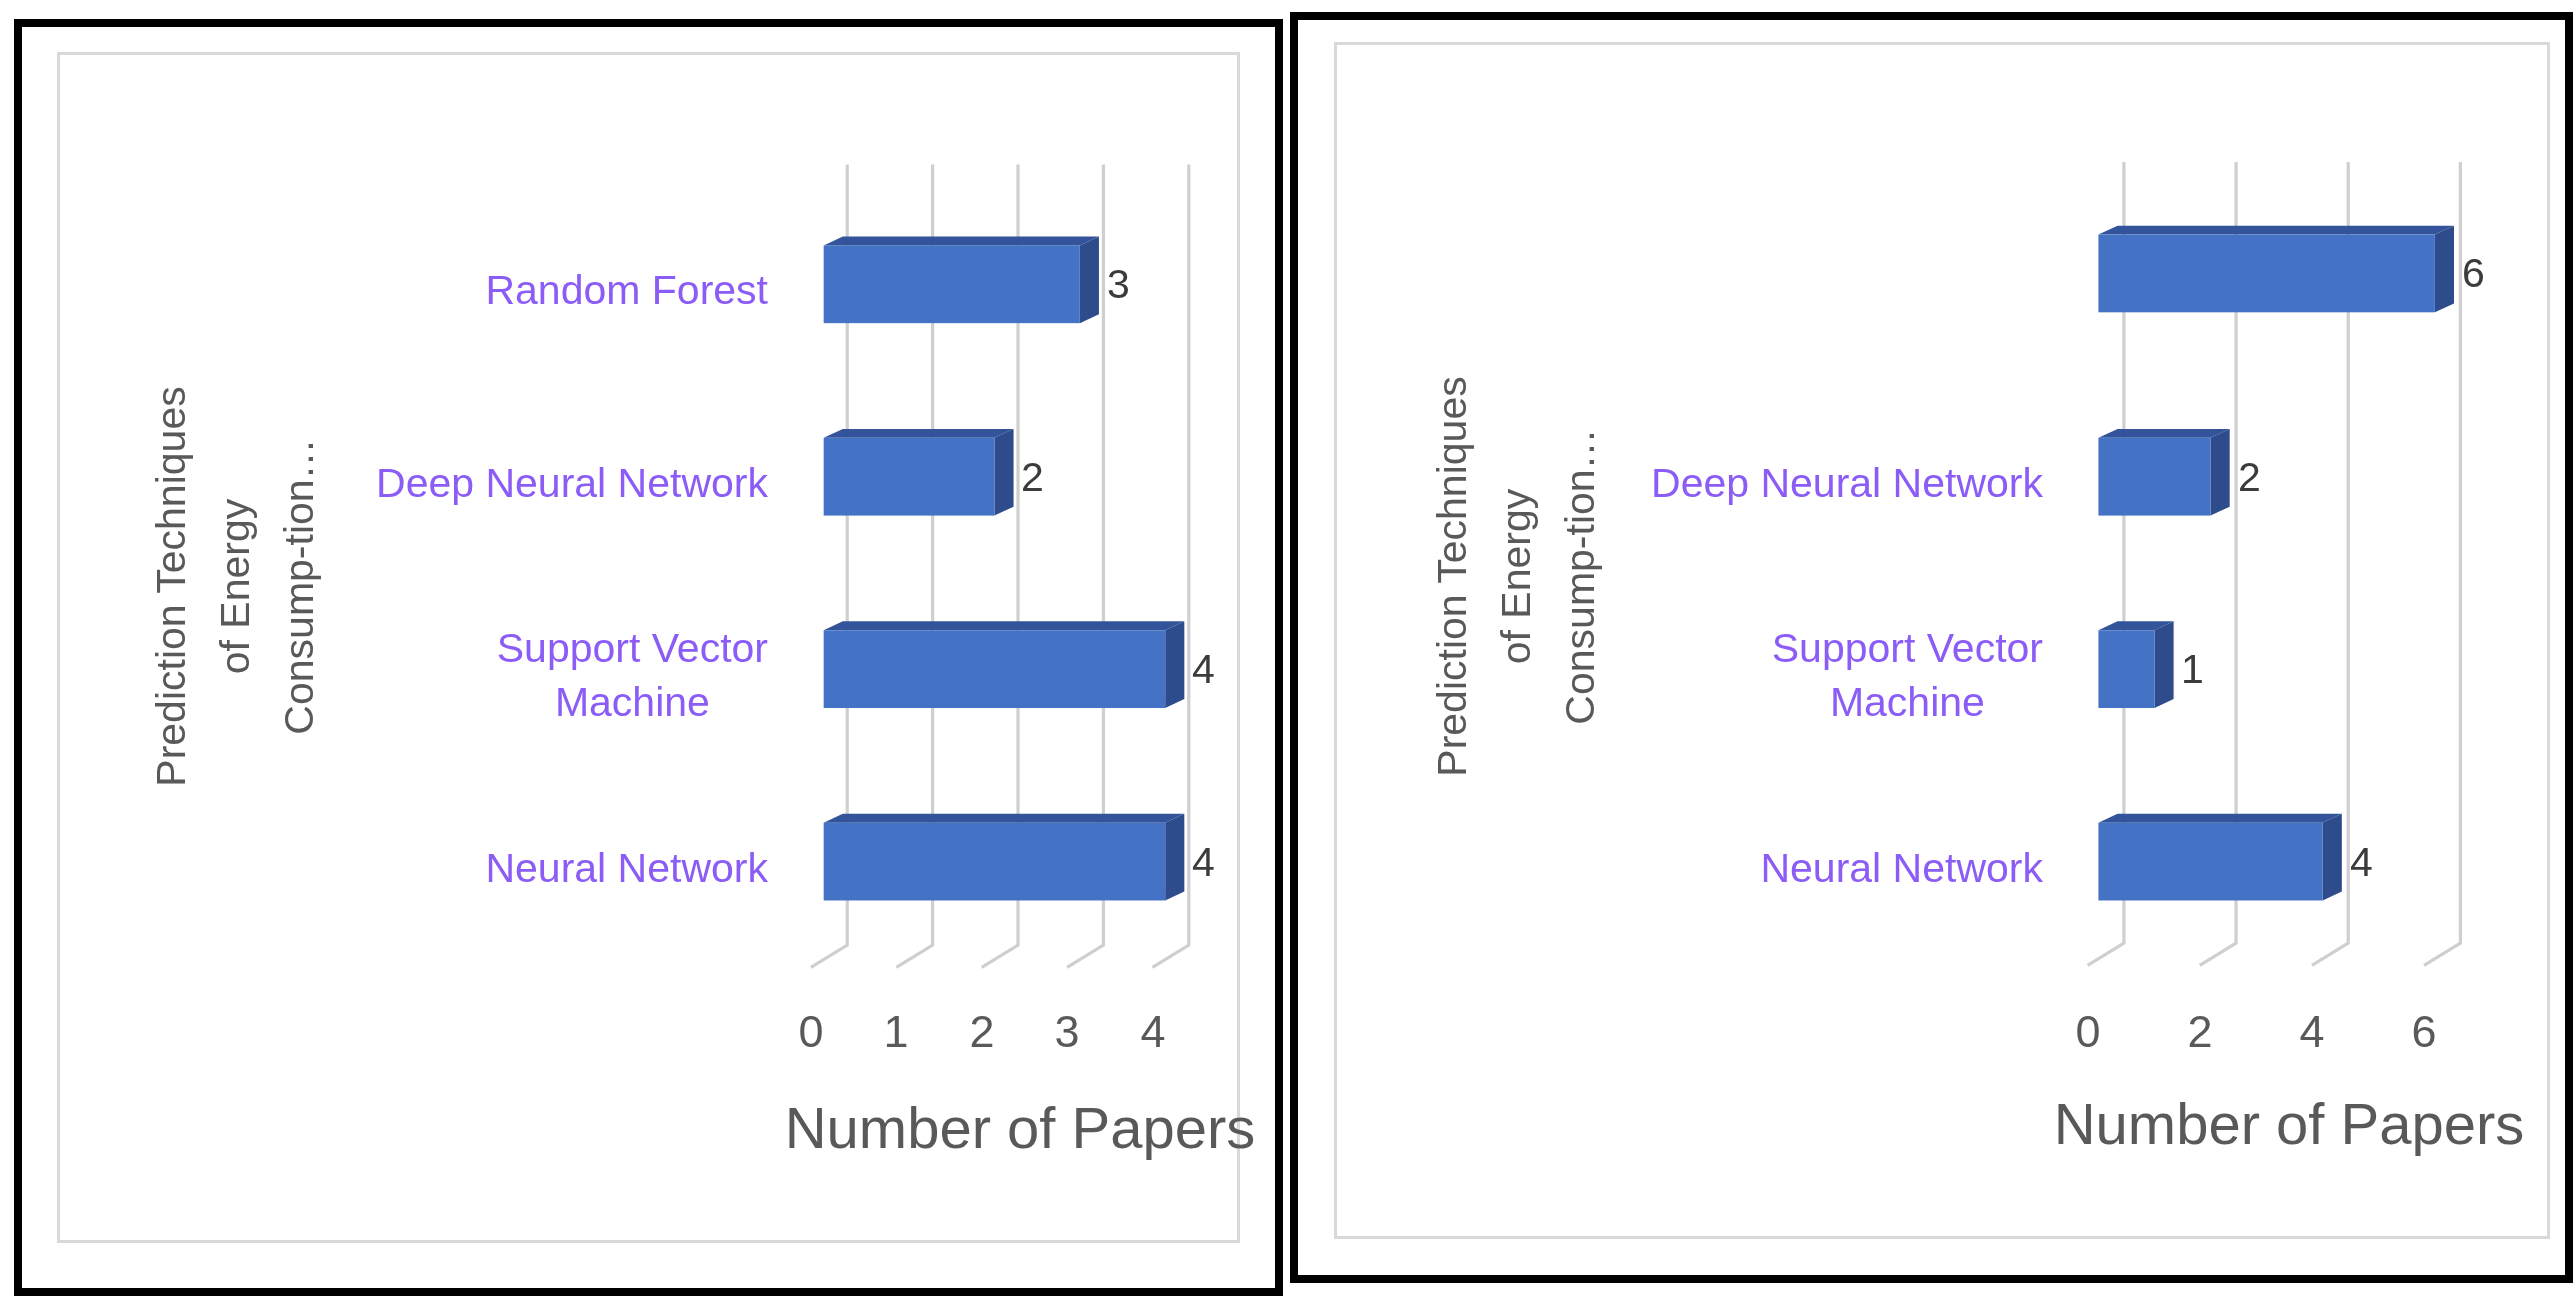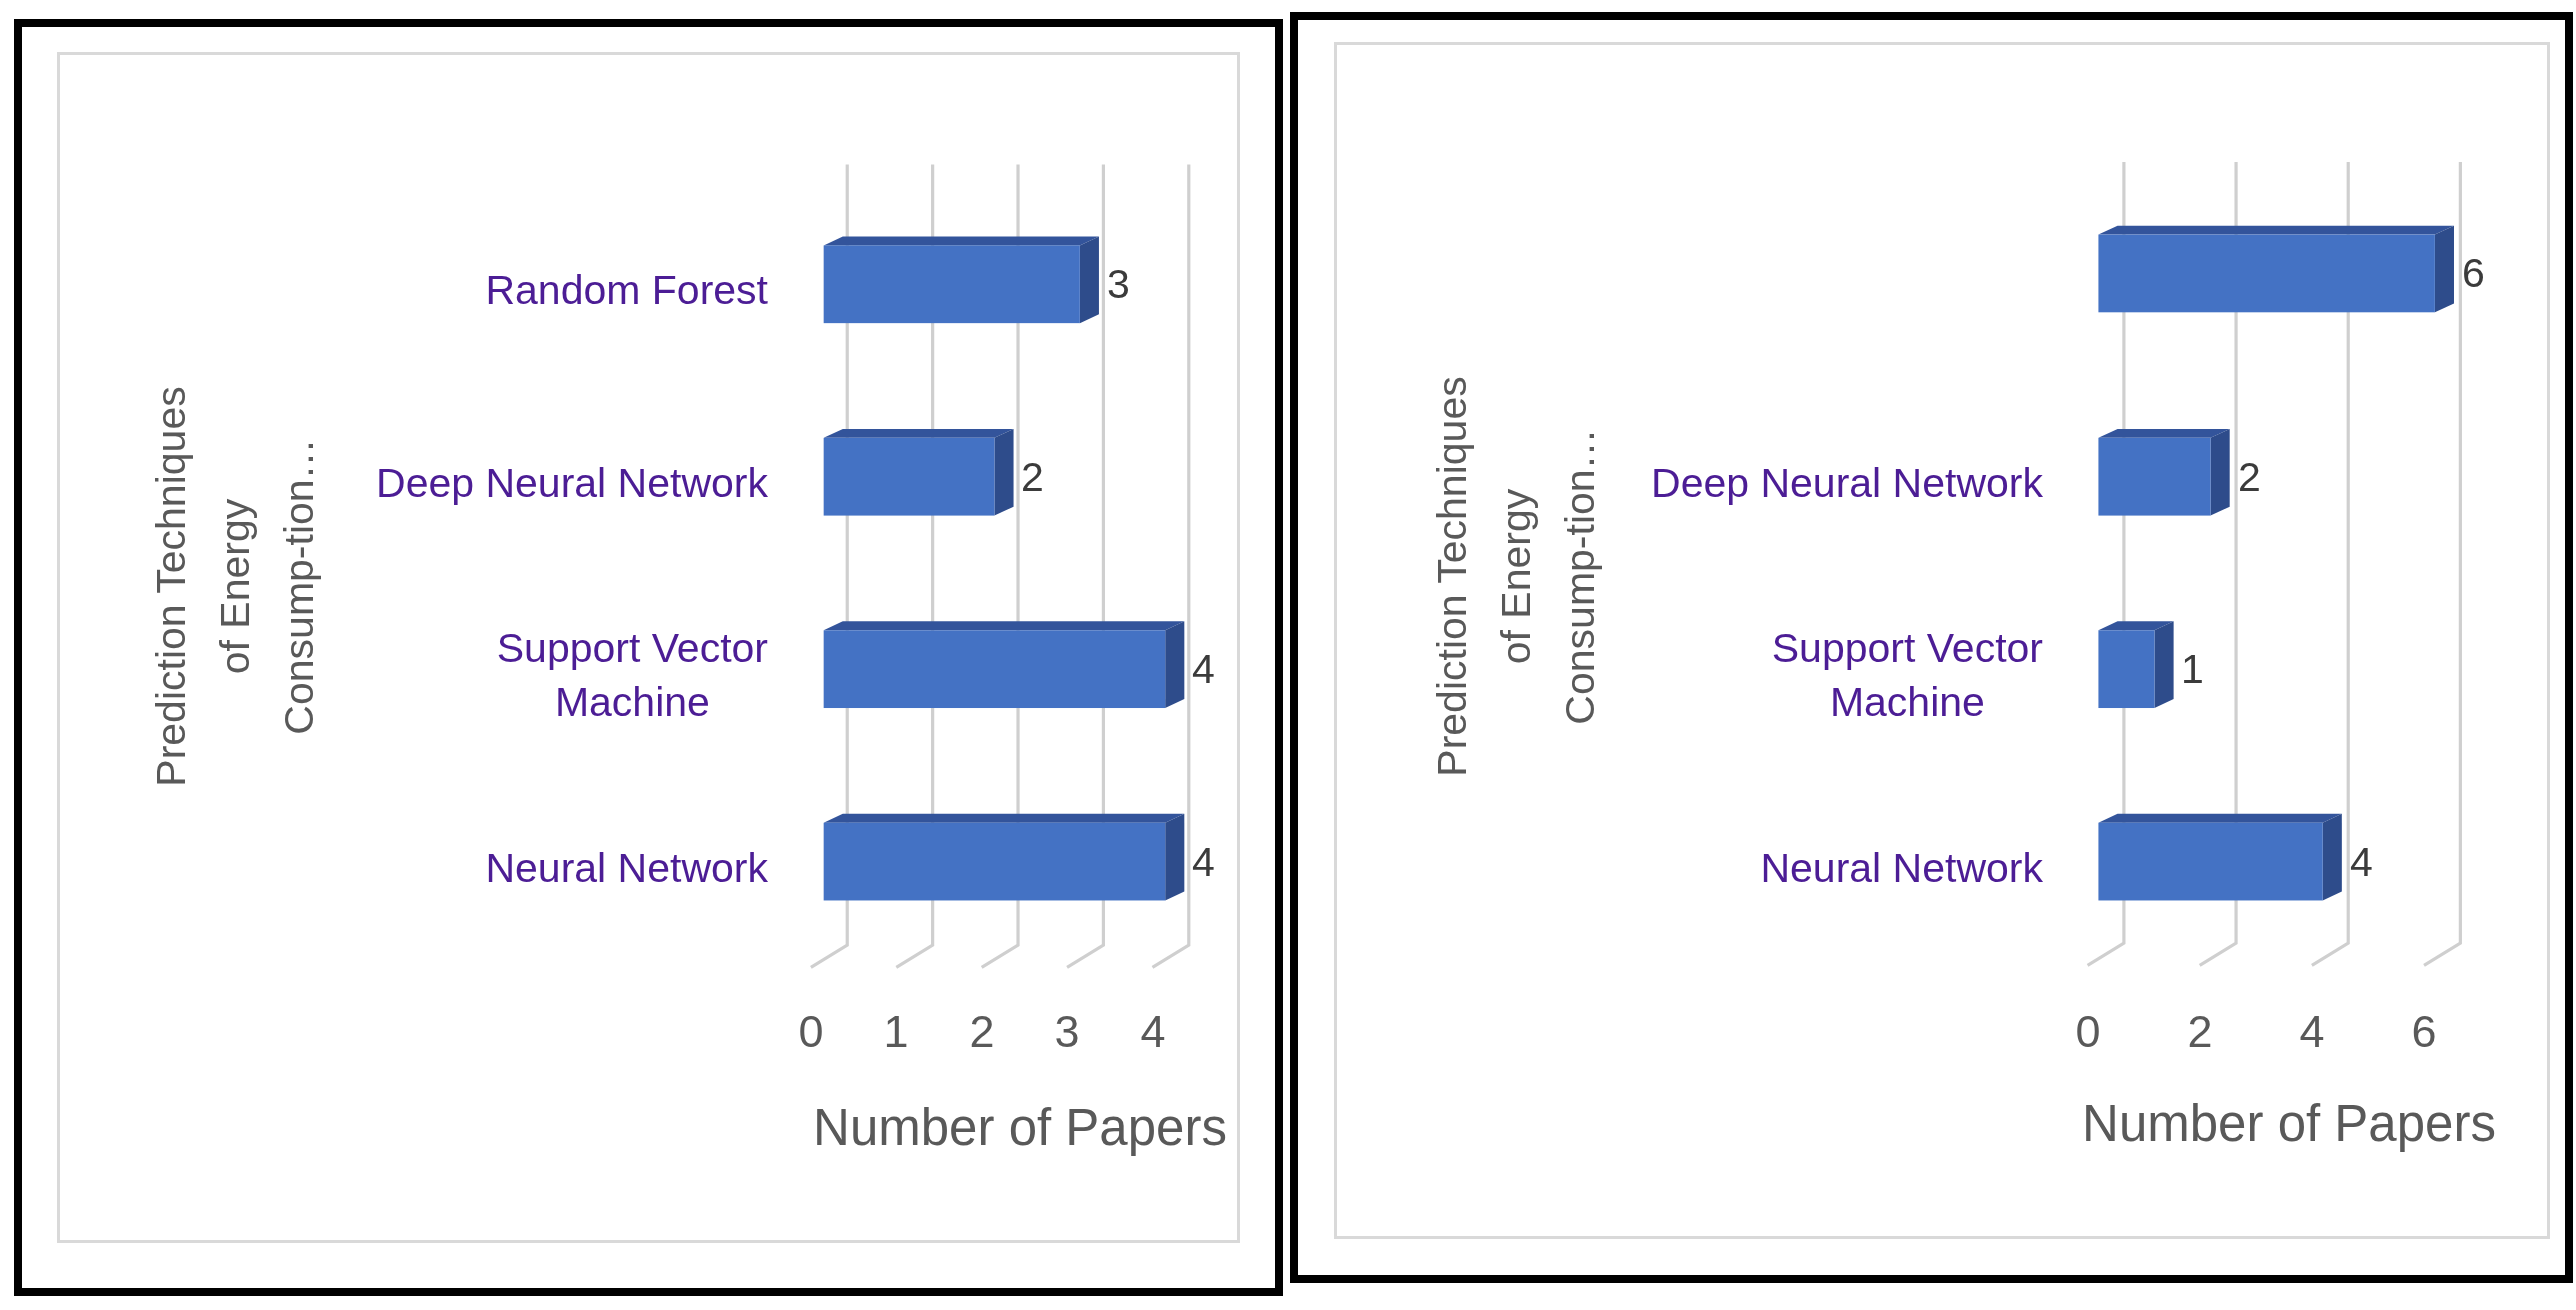--- a/index.html
+++ b/index.html
@@ -22,21 +22,21 @@
     border: 3.2px solid #D9D9D9;
     box-sizing: border-box;
     background: #ffffff;
   }
   .plot-svg { position: absolute; }
   .cat-label {
     position: absolute;
     display: flex;
     justify-content: flex-end;
     align-items: center;
-    color: #4c1d95;
+    color: #8b5cf6;
     font-size: 41px;
     line-height: 54px;
     transform: translateY(-50%);
     white-space: nowrap;
   }
   .cat-label .inner { text-align: center; }
   .val-label {
     position: absolute;
     color: #3B3B3B;
     font-size: 41px;
@@ -46,21 +46,21 @@
   .tick-label {
     position: absolute;
     color: #595959;
     font-size: 45px;
     transform: translateX(-50%);
     white-space: nowrap;
   }
   .x-title {
     position: absolute;
     color: #595959;
-    font-size: 51px;
+    font-size: 58px;
     transform: translate(-50%, -50%);
     white-space: nowrap;
     text-align: center;
   }
   .y-title {
     position: absolute;
     color: #595959;
     font-size: 41px;
     line-height: 64px;
     text-align: center;

